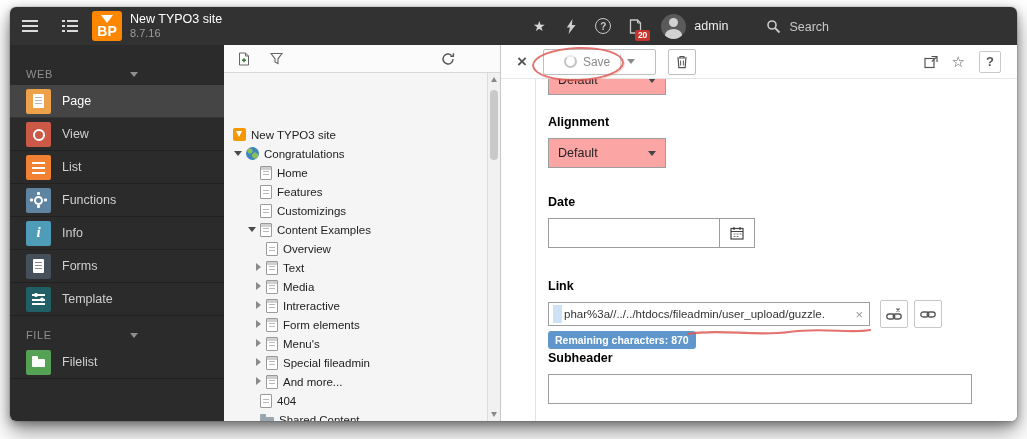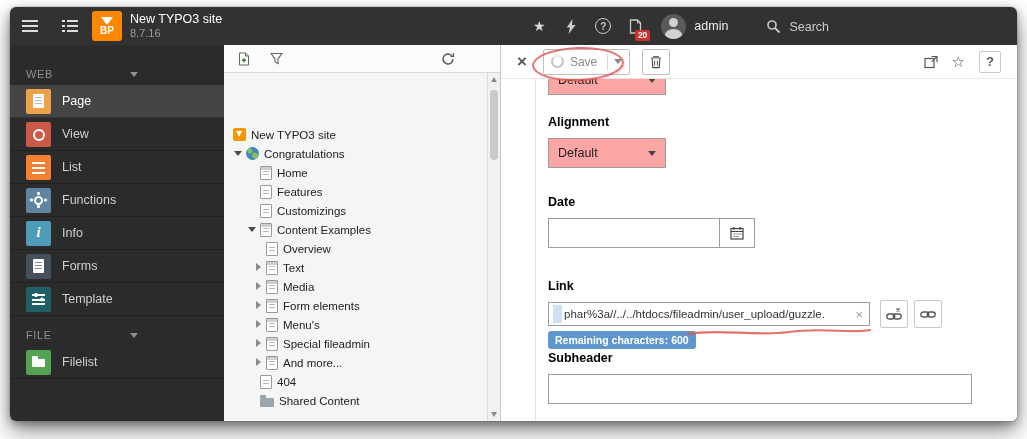--- a/index.html
+++ b/index.html
@@ -9,21 +9,21 @@
     border-radius:6px; overflow:hidden; background:#fff;
     box-shadow:0 10px 22px rgba(0,0,0,.45), 0 3px 8px rgba(0,0,0,.3), 0 0 0 1px rgba(0,0,0,.08); }
 
   
   .topbar { height:38px; background:#323232; display:flex; align-items:center; color:#fff; }
   .tb-btn { width:40px; height:38px; display:flex; align-items:center; justify-content:center; cursor:pointer; flex:none; }
   .burger { width:16px; height:12px; background:repeating-linear-gradient(#dcdcdc 0 2px, transparent 2px 5px); }
   .logo { width:30px; height:30px; background:#ff8700; border-radius:3px; display:flex; flex-direction:column;
     align-items:center; justify-content:center; margin:0 8px 0 2px; flex:none; cursor:pointer; }
   .logo-mark { width:0; height:0; border-left:6px solid transparent; border-right:6px solid transparent; border-top:8px solid #fff; }
-  .logo-text { font-size:10px; font-weight:bold; color:#fff; line-height:1; margin-top:1px; }
+  .logo-text { font-size:14px; font-weight:bold; color:#fff; line-height:1; margin-top:1px; }
   .tb-title { line-height:1.2; cursor:default; }
   .site-title { font-size:12.5px; color:#fff; }
   .site-version { font-size:11px; color:#9c9c9c; }
   .tb-right { margin-left:auto; display:flex; align-items:center; }
   .tb-ic { width:32px; height:38px; display:flex; align-items:center; justify-content:center; cursor:pointer; position:relative; }
   .star-glyph { font-size:14px; color:#d6d6d6; }
   .help-ring { width:16px; height:16px; border:1.4px solid #c9c9c9; border-radius:50%; display:flex; align-items:center; justify-content:center;
     font-size:10px; font-weight:bold; color:#c9c9c9; }
   .docs-badge { position:absolute; right:1px; bottom:4px; background:#c8332e; color:#fff; font-size:8.5px; font-weight:bold;
     padding:1px 3px; border-radius:2px; line-height:1.1; }
@@ -103,21 +103,21 @@
   .sb-up { top:0; } .sb-down { bottom:0; }
   .tri-up { width:0; height:0; border-left:3.5px solid transparent; border-right:3.5px solid transparent; border-bottom:5px solid #8a8a8a; }
   .tri-dn { width:0; height:0; border-left:3.5px solid transparent; border-right:3.5px solid transparent; border-top:5px solid #8a8a8a; }
   .sb-thumb { position:absolute; left:2px; top:17px; width:8px; height:70px; background:#c9c9c9; border-radius:4px; cursor:grab; }
 
   
   .content { flex:1; background:#fff; border-left:1px solid #c8c8c8; display:flex; flex-direction:column; }
   .dochead { height:34px; display:flex; align-items:center; padding:0 12px; border-bottom:1px solid #e6e6e6; }
   .close-btn { font-size:17px; font-weight:bold; color:#555; cursor:pointer; padding:0 4px; }
   .save-btn { display:flex; align-items:center; height:26px; border:1px solid #bfbfbf; border-radius:2px; background:#fff;
-    padding:0 7px; margin-left:12px; color:#8a8a8a; font-size:12px; gap:6px; cursor:pointer; }
+    padding:0 20px; margin-left:12px; color:#8a8a8a; font-size:12px; gap:6px; cursor:pointer; }
   .spin { width:13px; height:13px; border:2px solid #c3c3c3; border-top-color:#e9e9e9; border-radius:50%; }
   .sv-div { width:1px; height:16px; background:#d8d8d8; margin-left:4px; }
   .sv-caret { width:0; height:0; border-left:4px solid transparent; border-right:4px solid transparent; border-top:5px solid #8a8a8a; }
   .trash-btn { width:28px; height:26px; border:1px solid #bfbfbf; border-radius:2px; background:#fff; margin-left:12px;
     display:flex; align-items:center; justify-content:center; cursor:pointer; }
   .dochead-right { margin-left:auto; display:flex; align-items:center; gap:14px; padding-right:4px; }
   .dh-ic { display:flex; align-items:center; justify-content:center; cursor:pointer; }
   .bm-star { font-size:15px; color:#555; }
   .help-btn { width:22px; height:22px; border:1px solid #c9c9c9; border-radius:2px; display:flex; align-items:center; justify-content:center;
     font-size:13px; font-weight:bold; color:#555; }
@@ -325,20 +325,25 @@
           <span>Text</span>
         </div>
         <div class="trow lv3">
           <span class="exp closed"></span>
           <span class="ticon t-pagec"></span>
           <span>Media</span>
         </div>
         <div class="trow lv3">
           <span class="exp closed"></span>
           <span class="ticon t-pagec"></span>
+          <span>Intreractive</span>
+        </div>
+        <div class="trow lv3">
+          <span class="exp closed"></span>
+          <span class="ticon t-pagec"></span>
           <span>Form elements</span>
         </div>
         <div class="trow lv3">
           <span class="exp closed"></span>
           <span class="ticon t-pagec"></span>
           <span>Menu's</span>
         </div>
         <div class="trow lv3">
           <span class="exp closed"></span>
           <span class="ticon t-pagec"></span>
@@ -447,21 +452,21 @@
             </span>
             <span class="lbtn">
               <svg width="16" height="15" viewBox="0 0 16 15">
                 <g fill="none" stroke="#555" stroke-width="1.3">
                   <rect x="0.8" y="5" width="8" height="5" rx="2.4"></rect>
                   <rect x="7.2" y="5" width="8" height="5" rx="2.4"></rect>
                 </g>
               </svg>
             </span>
           </div>
-          <span class="chartip">Remaining characters: 600</span>
+          <span class="chartip">Remaining characters: 870</span>
 
           <div class="flabel mt2">Subheader</div>
           <input class="f-input sub-input" style="">
 
         </div>
       </div>
     </div>
   </div>
 
   <div class="anno anno-ellipse"></div>

